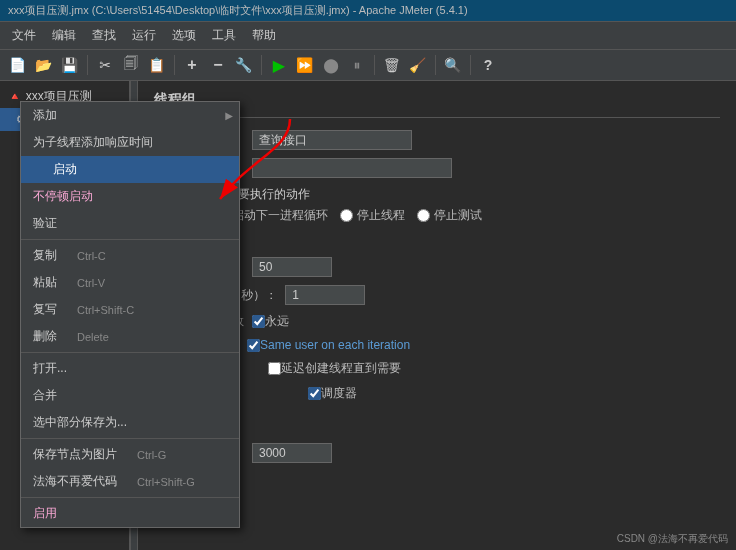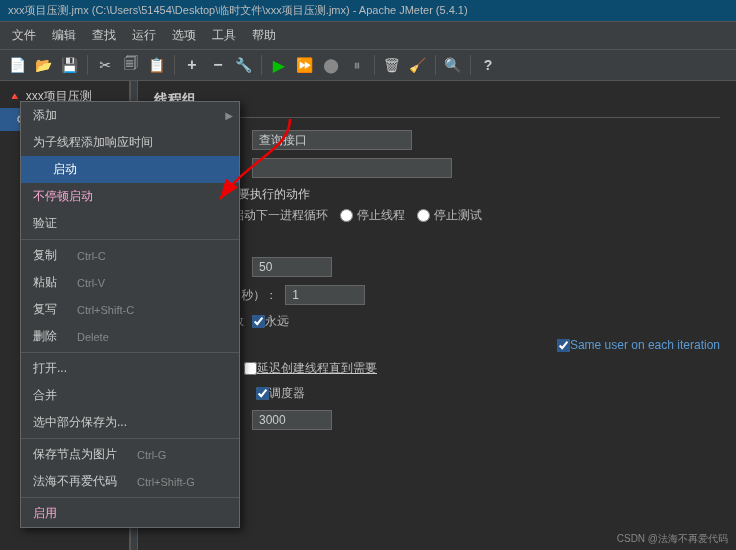--- a/index.html
+++ b/index.html
@@ -370,44 +370,44 @@
     </div>
 
     <div class="form-row">
       <span class="form-label">循环次数</span>
       <label class="checkbox-label">
         <input type="checkbox" checked="" style="">
         <span>永远</span>
       </label>
     </div>
 
-    <div class="form-row" style="margin-left:72px;justify-content:flex-end;">
+    <div class="form-row" style="margin-left:93px;">
       <label class="checkbox-label">
         <input type="checkbox" checked="" style="">
         <span class="same-user-label">Same user on each iteration</span>
       </label>
     </div>
 
-    <div class="form-row" style="margin-left:90px;text-decoration:underline;">
+    <div class="form-row" style="margin-left:114px;">
       <label class="checkbox-label">
         <input type="checkbox" style="">
         <span>延迟创建线程直到需要</span>
       </label>
     </div>
 
-    <div class="form-row" style="margin-left:68px;padding-left:34px;">
+    <div class="form-row" style="margin-left:120px;padding-left:34px;">
       <label class="checkbox-label">
         <input type="checkbox" checked="" style="">
         <span>调度器</span>
       </label>
     </div>
 
     <div class="form-row">
       <span class="form-label">持续时间（秒）</span>
-      <input class="form-input" type="text" style="width: 80px;" value="3000">
+      <input class="form-input" type="text" style="width: 80px; margin-top: 33px;" value="3000">
     </div>
 
     <div class="form-row">
       <span class="form-label">启动迟（秒）</span>
     </div>
   </div>
 
   <div id="context-menu-overlay">
     <div id="context-menu">
 

